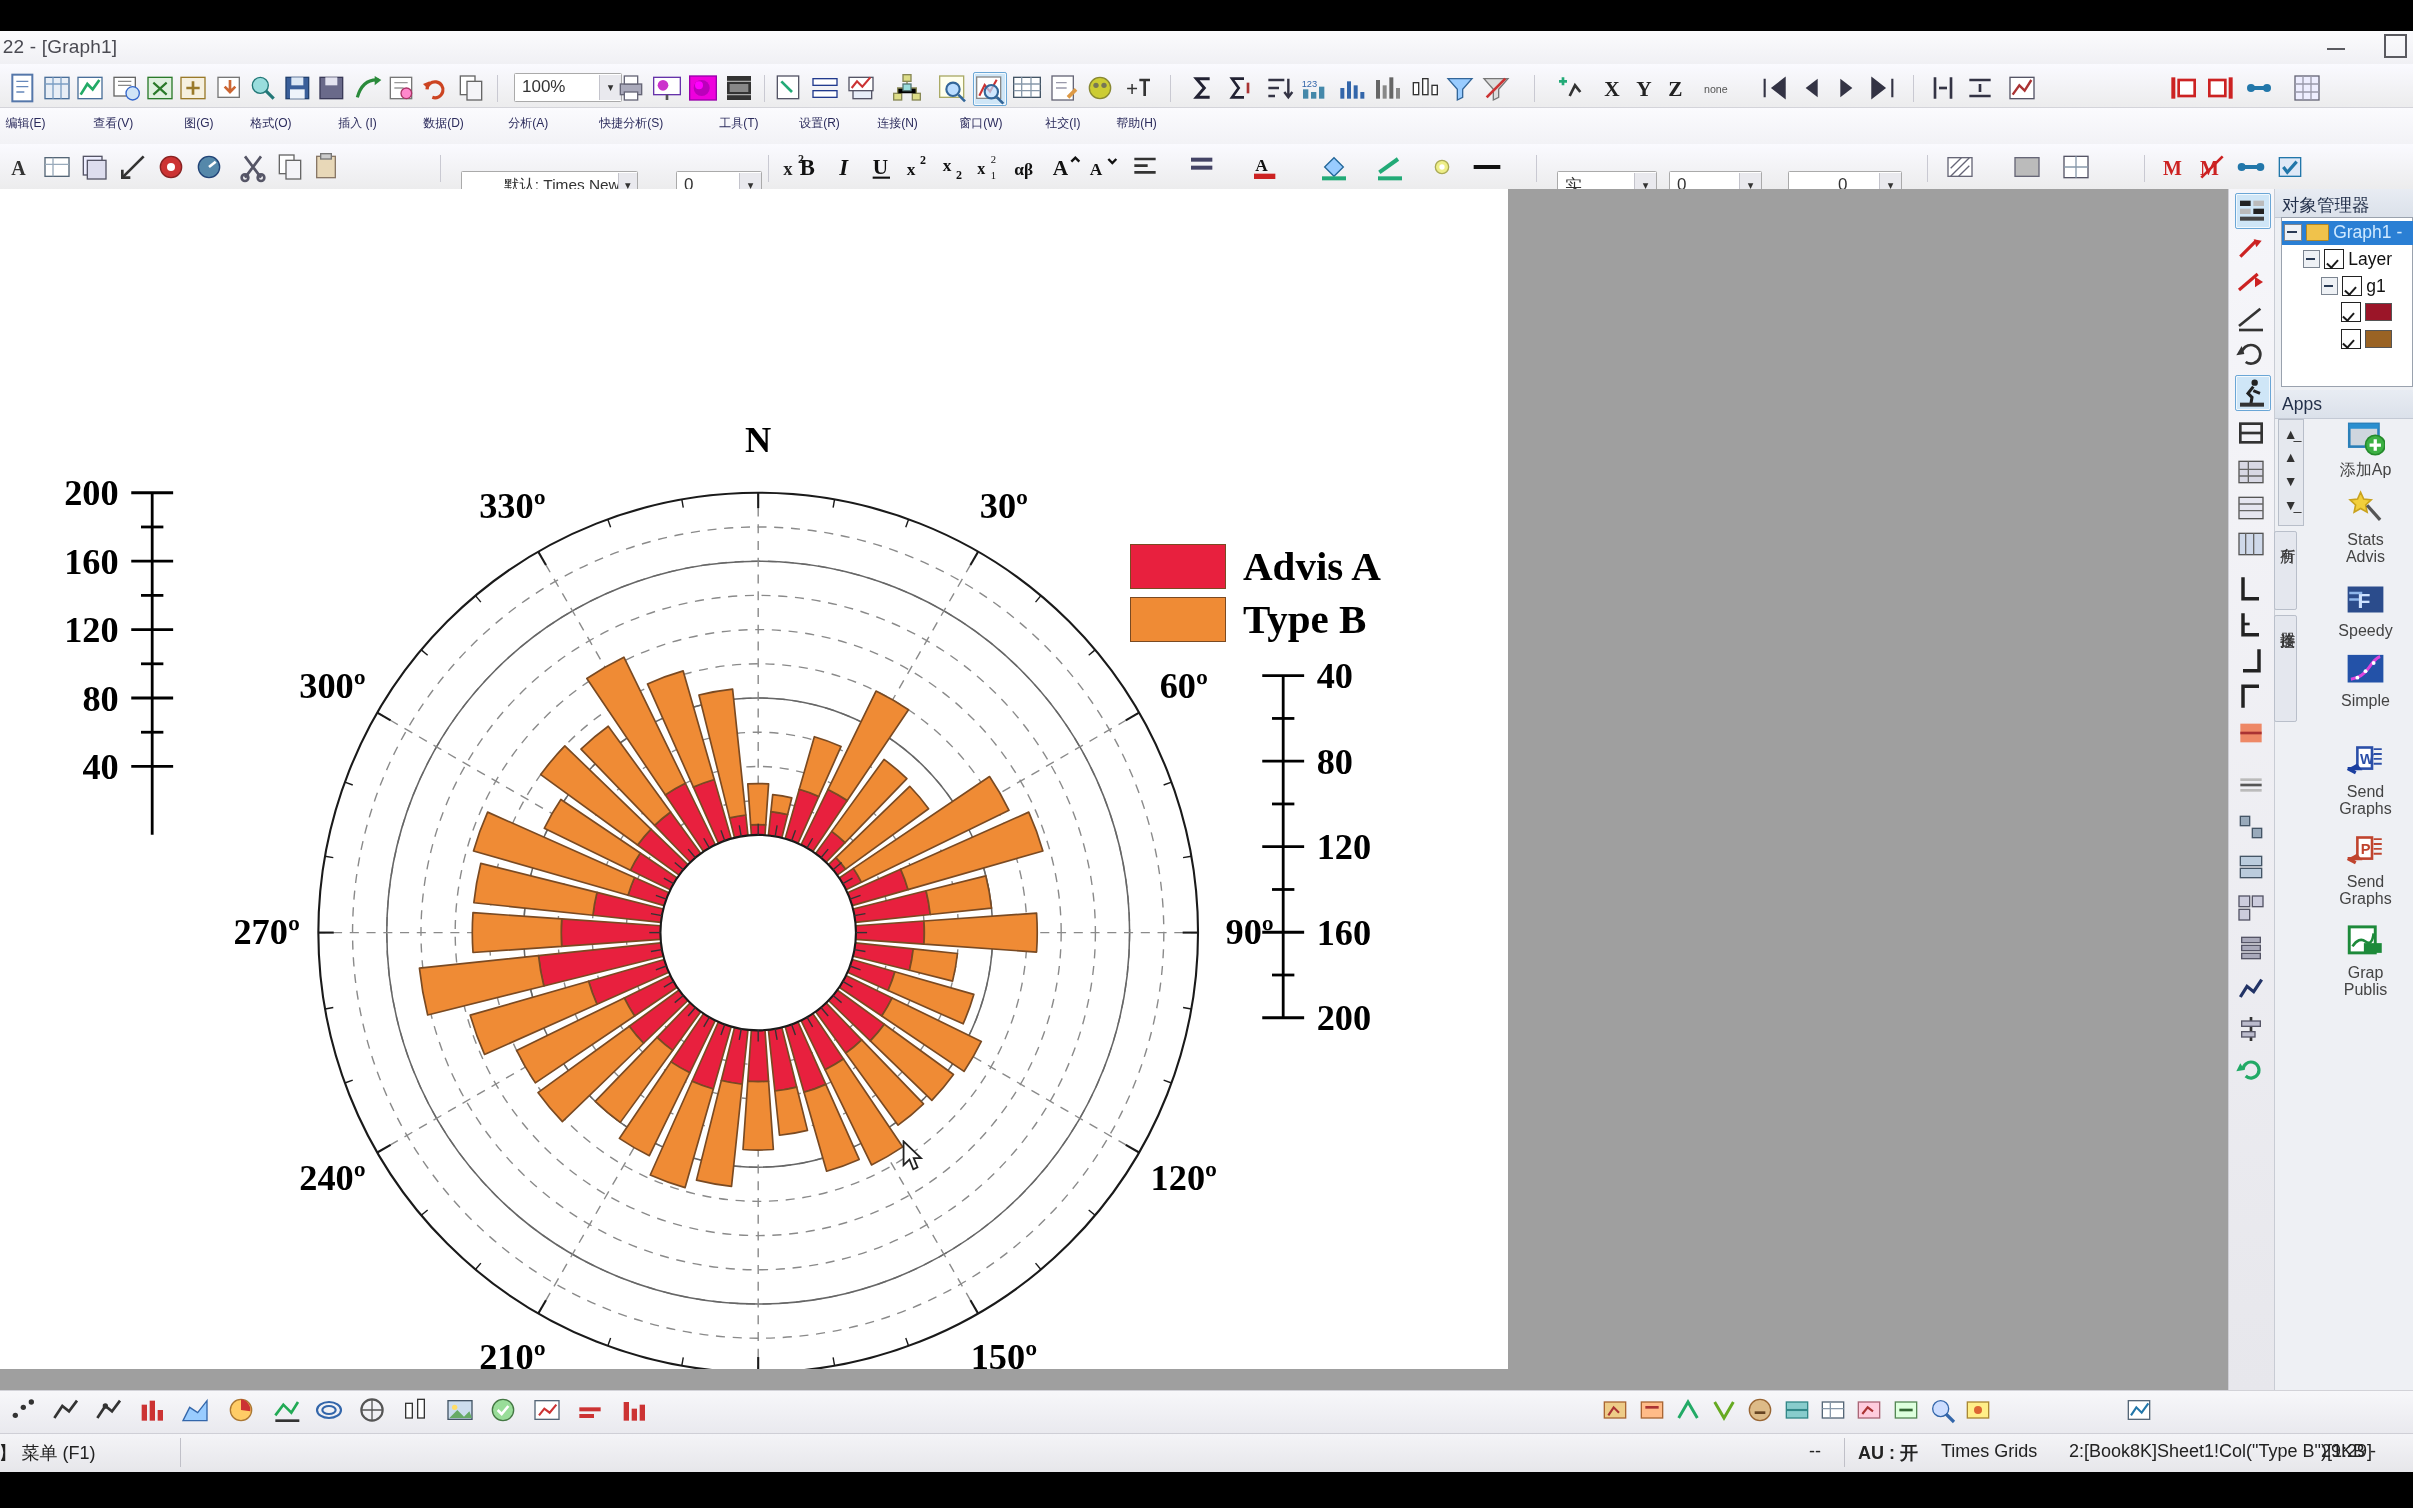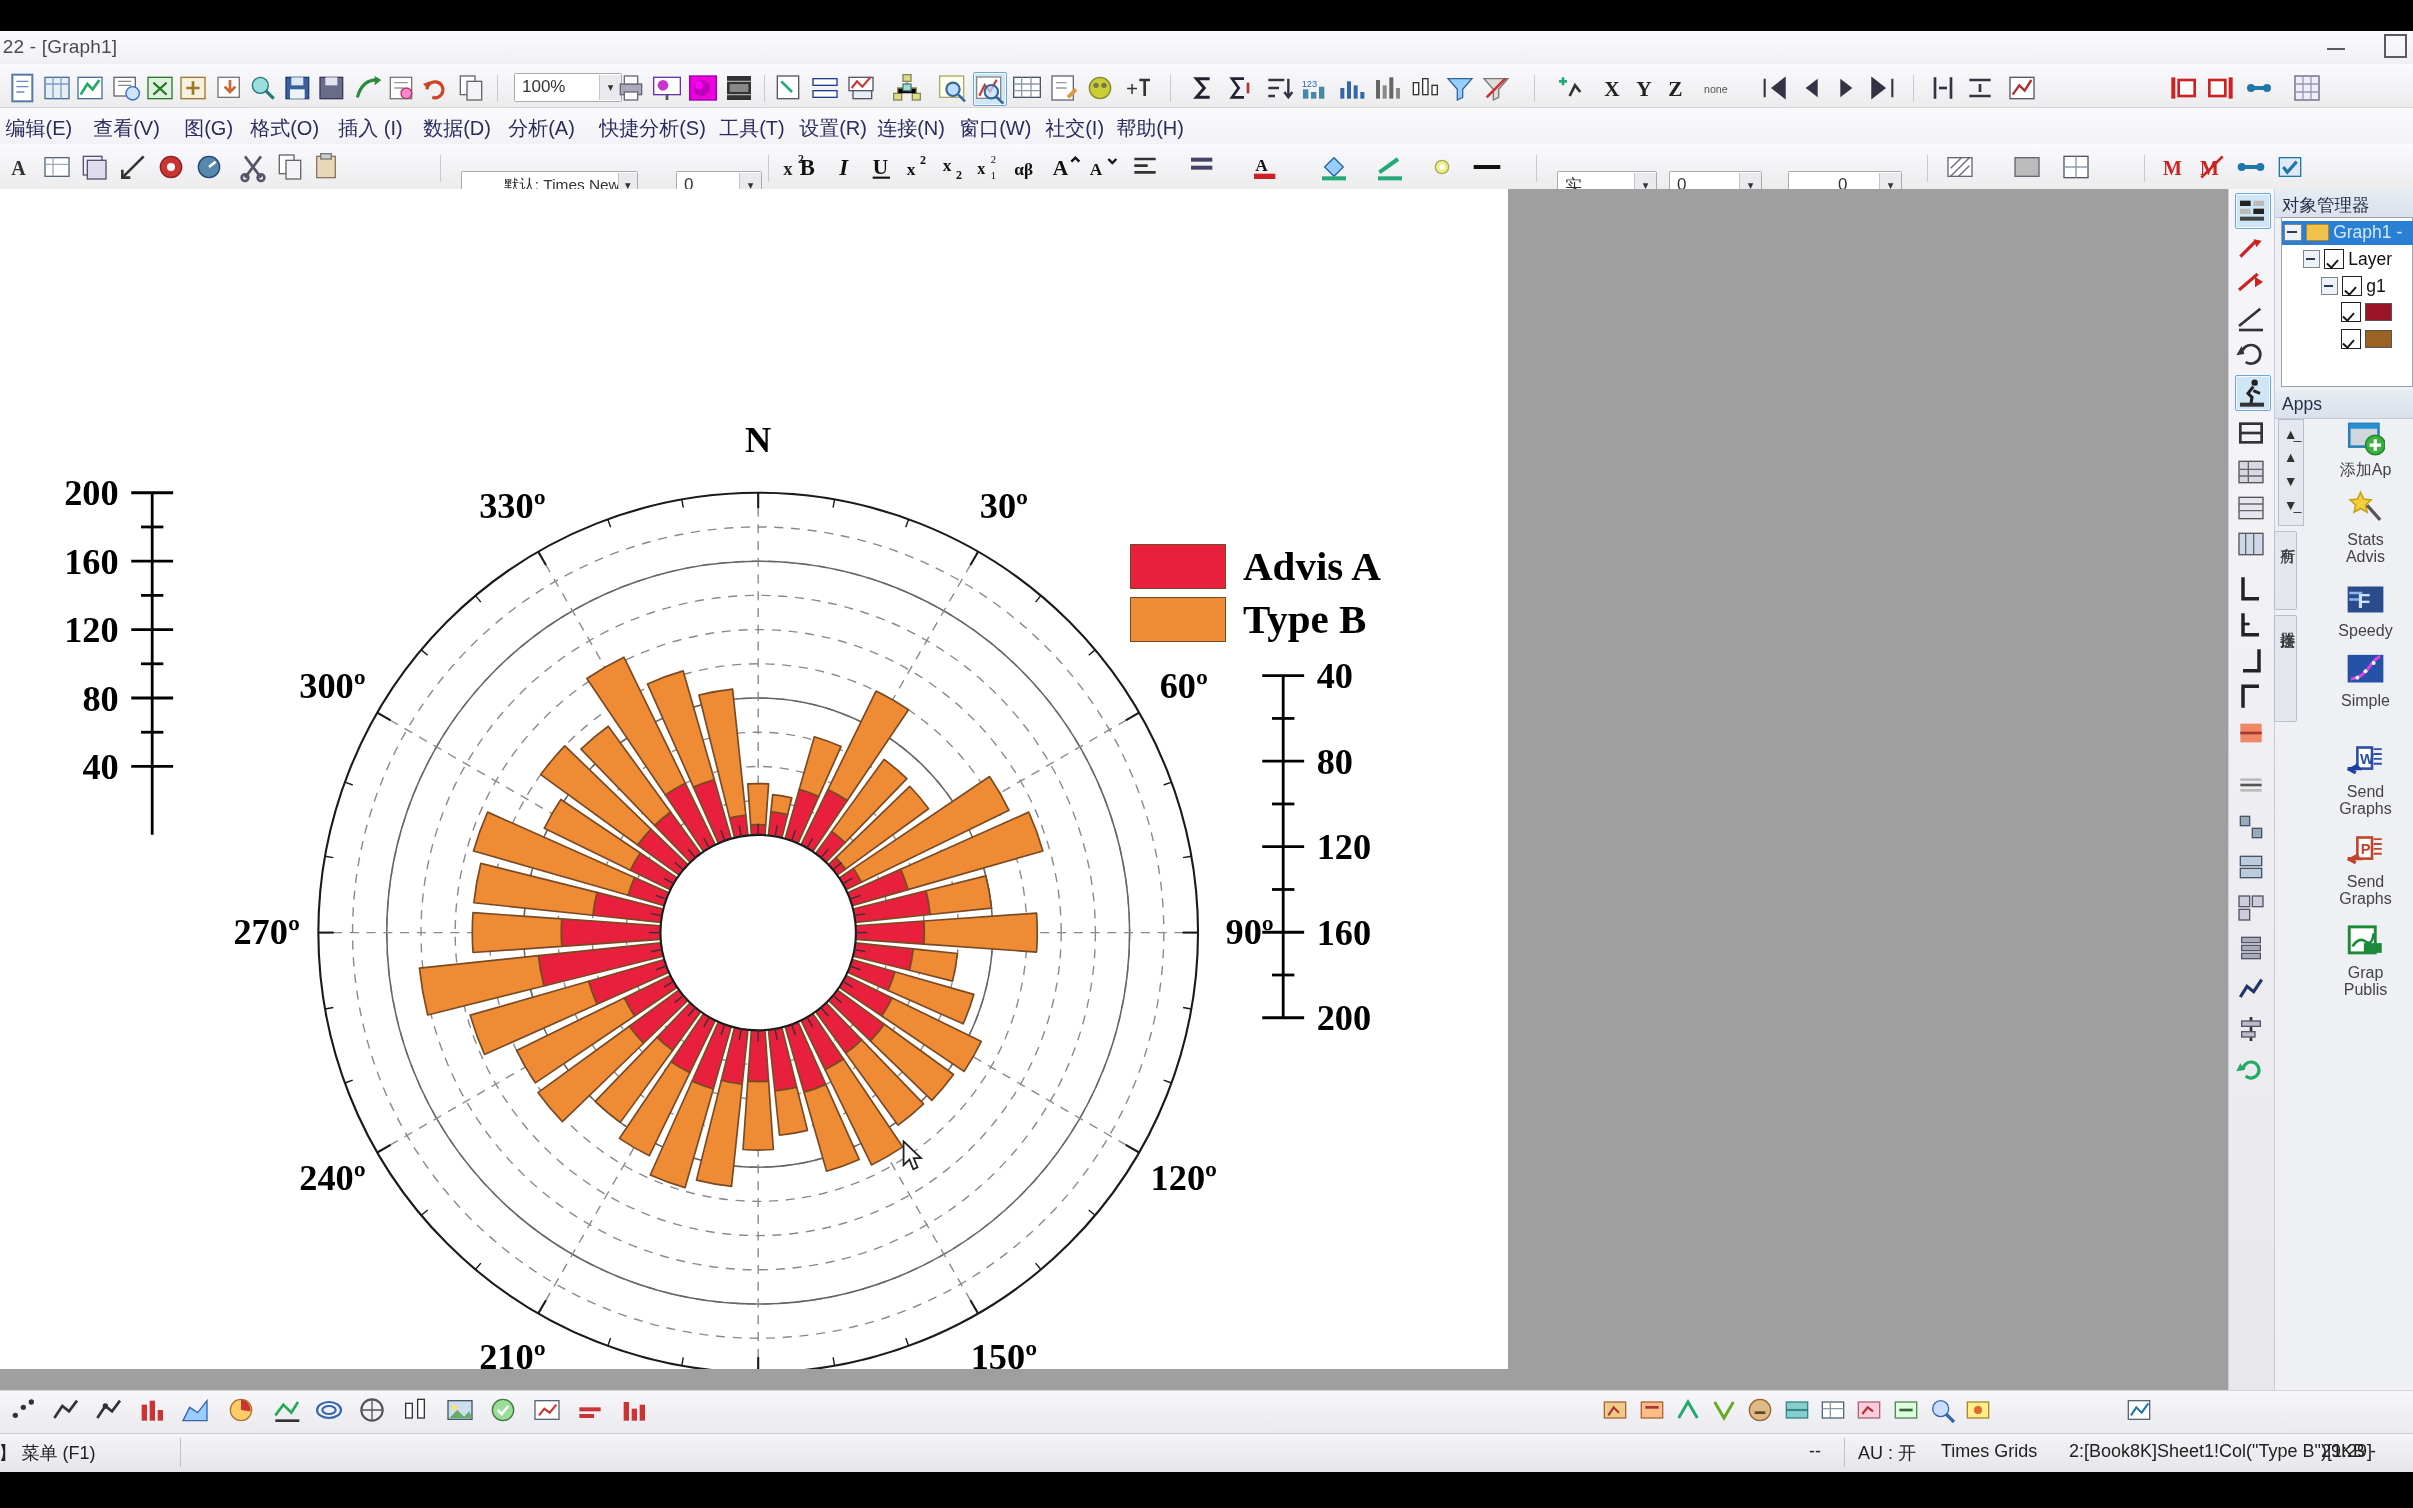--- a/index.html
+++ b/index.html
@@ -15,21 +15,21 @@
   .winbtns{position:absolute;right:5.6px;top:34px;display:flex;gap:36px;align-items:center;}
   .winbtn{width:24px;height:24px;position:relative;}
   .winbtn .mn{position:absolute;left:2.8px;top:14px;width:18px;height:2.1px;background:#5a5a60;}
 
   
   .tbrow{position:absolute;left:0;width:2413px;background:linear-gradient(#fafaff,#ececed);
     border-bottom:0.7px solid #d4d4da;}
   #tb1{top:64px;height:43px;}
   #menurow{top:108px;height:36px;background:linear-gradient(#fbfbfe,#f2f2f6);}
   #tb2{top:144px;height:45px;}
-  .mitem{position:absolute;top:4.2px;font-size:20px;color:#2b2b5c;white-space:nowrap;
+  .mitem{position:absolute;top:4.2px;font-size:12px;color:#2b2b5c;white-space:nowrap;
     font-family:"Liberation Sans",sans-serif;padding:2.8px 4.2px;}
 
   .ticon{position:absolute;top:4.9px;width:32px;height:32px;border-radius:2.1px;}
   .tsep{position:absolute;top:8.4px;width:1.4px;height:26.5px;background:#c9c9d2;}
   .sel{background:#cfe6f7;border:0.7px solid #6aa6d6;box-shadow:inset 0 0 0 0.7px #fff;}
 
   .combo{position:absolute;background:#fff;border:0.7px solid #aaa;border-radius:1.4px;
     height:26.5px;display:flex;align-items:center;}
   .combo .txt{font-size:17px;color:#333;padding-left:7px;white-space:nowrap;overflow:hidden;
     font-family:"Liberation Sans",sans-serif;}
@@ -695,21 +695,21 @@
     </div>
   </div>
 
   <div class="bottombar"></div>
 
   <div class="statusbar">
     <div class="sbseg" style="left:-19.6px;">始】 菜单 (F1)</div>
     <div class="sbdiv" style="left:180px;"></div>
     <div class="sbseg" style="left:1809px;">--</div>
     <div class="sbdiv" style="left:1844px;"></div>
-    <div class="sbseg" style="left:1858px;">AU : 开</div>
+    <div class="sbseg" style="left:1858px;font-weight:bold;">AU : 开</div>
     <div class="sbseg" style="left:1941px;">Times Grids</div>
     <div class="sbseg" style="left:2069px;">2:[Book8K]Sheet1!Col("Type B")[1:29]</div>
     <div class="sbseg" style="left:2321px;">29KB - </div>
   </div>
 
   <div class="taskbar"></div>
 <div class="ticon" style="left: 7px; top: 72px;"><svg width="32" height="32" viewBox="0 0 24 24">
         <rect x="4" y="2" width="15" height="20" fill="#fff" stroke="#5577aa" stroke-width="1.5"></rect>
         <path d="M7 7h9M7 11h9M7 15h6" stroke="#6688bb"></path>
       </svg></div>

